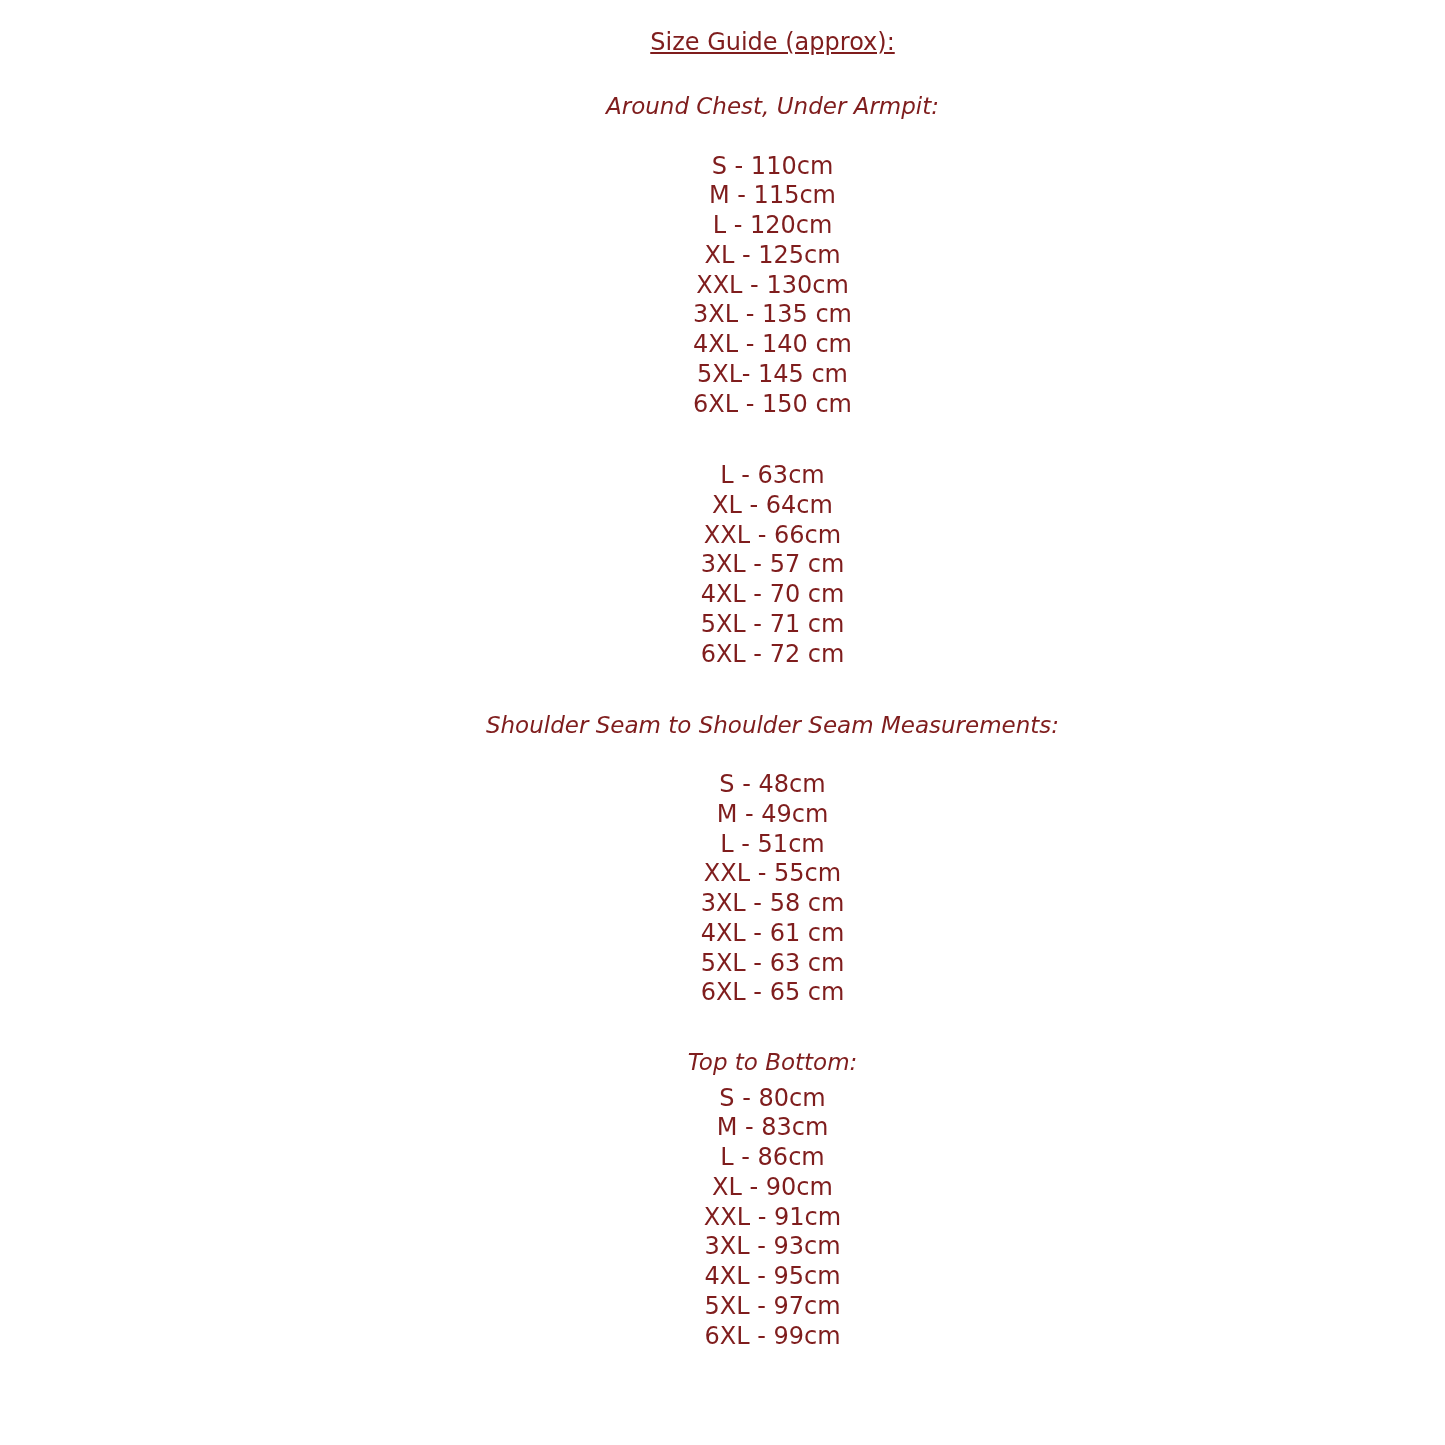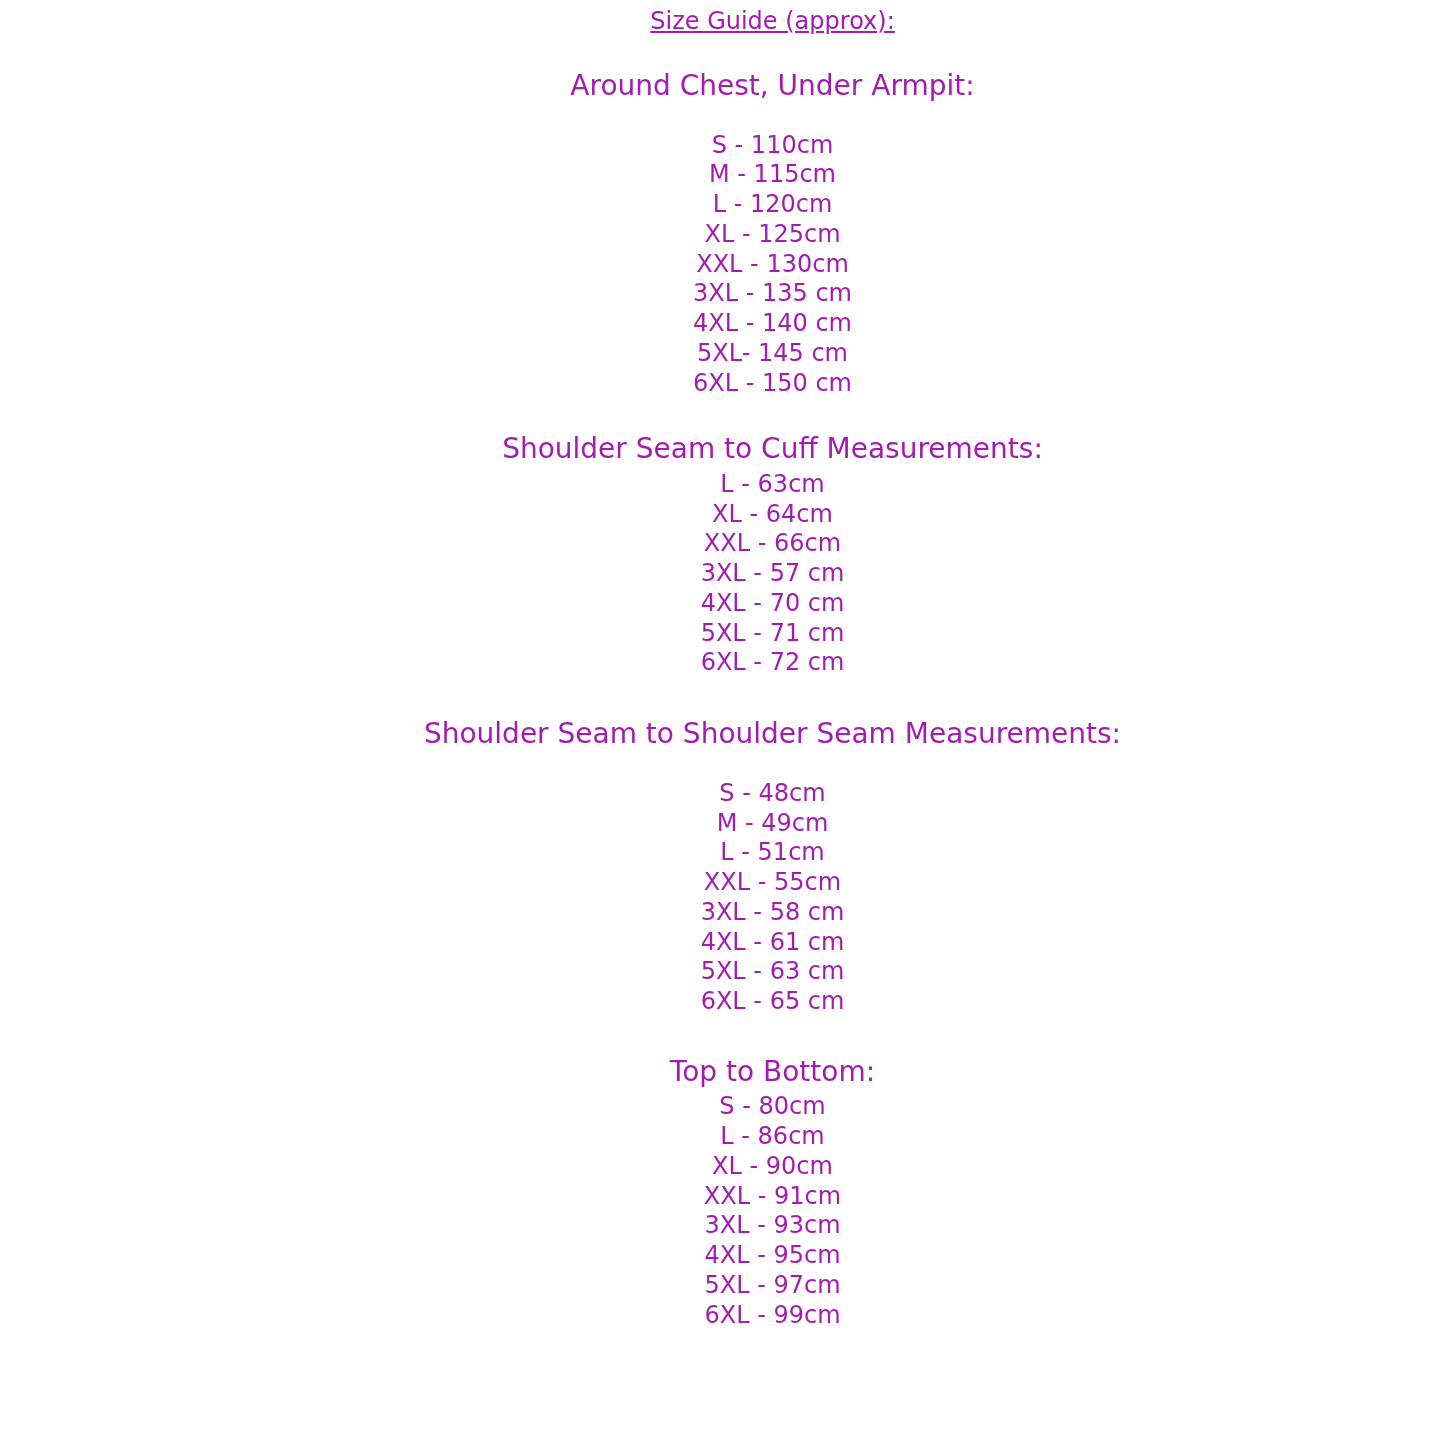--- a/index.html
+++ b/index.html
@@ -4,46 +4,47 @@
 <style>
   html, body {
     margin: 0;
     padding: 0;
     background: #ffffff;
   }
   .page {
     width: 1445px;
     height: 1445px;
     box-sizing: border-box;
-    padding-top: 7px;
+    padding-top: 28px;
     padding-left: 100px; 
     text-align: center;
     font-family: "DejaVu Sans", "Liberation Sans", sans-serif;
     font-size: 24px;
-    color: #a21caf;
+    color: #7f1d1d;
     overflow: hidden;
   }
   .title {
     margin: 0 0 29.75px 0;
     font-size: 24px;
     font-weight: 400;
     line-height: 29.75px;
     text-decoration: underline;
   }
   .size-section {
     padding-top: 29.75px; 
   }
   .size-section:nth-child(1) { padding-top: 4.5px; }   
   .size-section:nth-child(3) { padding-top: 35.25px; }
   .size-section:nth-child(4) { padding-top: 33.75px; }
   .section-header {
     margin: 0;
-    font-size: 28px;
+    font-size: 23px;
     font-weight: 400;
     line-height: 29.75px;
+    font-style: italic;
   }
   .size-section.gap-after-header .section-header {
     margin-bottom: 29.75px; 
   }
   .size-list {
     list-style: none;
     margin: 6px;
     padding: 0;
   }
   .size-line {
@@ -74,21 +75,20 @@
 
   <li class="size-line">4XL - 140 cm</li>
 
   <li class="size-line">5XL- 145 cm</li>
 
   <li class="size-line">6XL - 150 cm</li>
 </ul>
   </section>
 
   <section class="size-section">
-    <h2 class="section-header">Shoulder Seam to Cuff Measurements:</h2>
     <ul class="size-list">
 
 
   <li class="size-line">L - 63cm</li>
 
   <li class="size-line">XL - 64cm</li>
 
   <li class="size-line">XXL - 66cm</li>
 
   <li class="size-line">3XL - 57 cm</li>
@@ -121,20 +121,21 @@
 
   <li class="size-line">6XL - 65 cm</li>
 </ul>
   </section>
 
   <section class="size-section">
     <h2 class="section-header">Top to Bottom:</h2>
     <ul class="size-list">
   <li class="size-line">S - 80cm</li>
 
+  <li class="size-line">M - 83cm</li>
 
   <li class="size-line">L - 86cm</li>
 
   <li class="size-line">XL - 90cm</li>
 
   <li class="size-line">XXL - 91cm</li>
 
   <li class="size-line">3XL - 93cm</li>
 
   <li class="size-line">4XL - 95cm</li>

